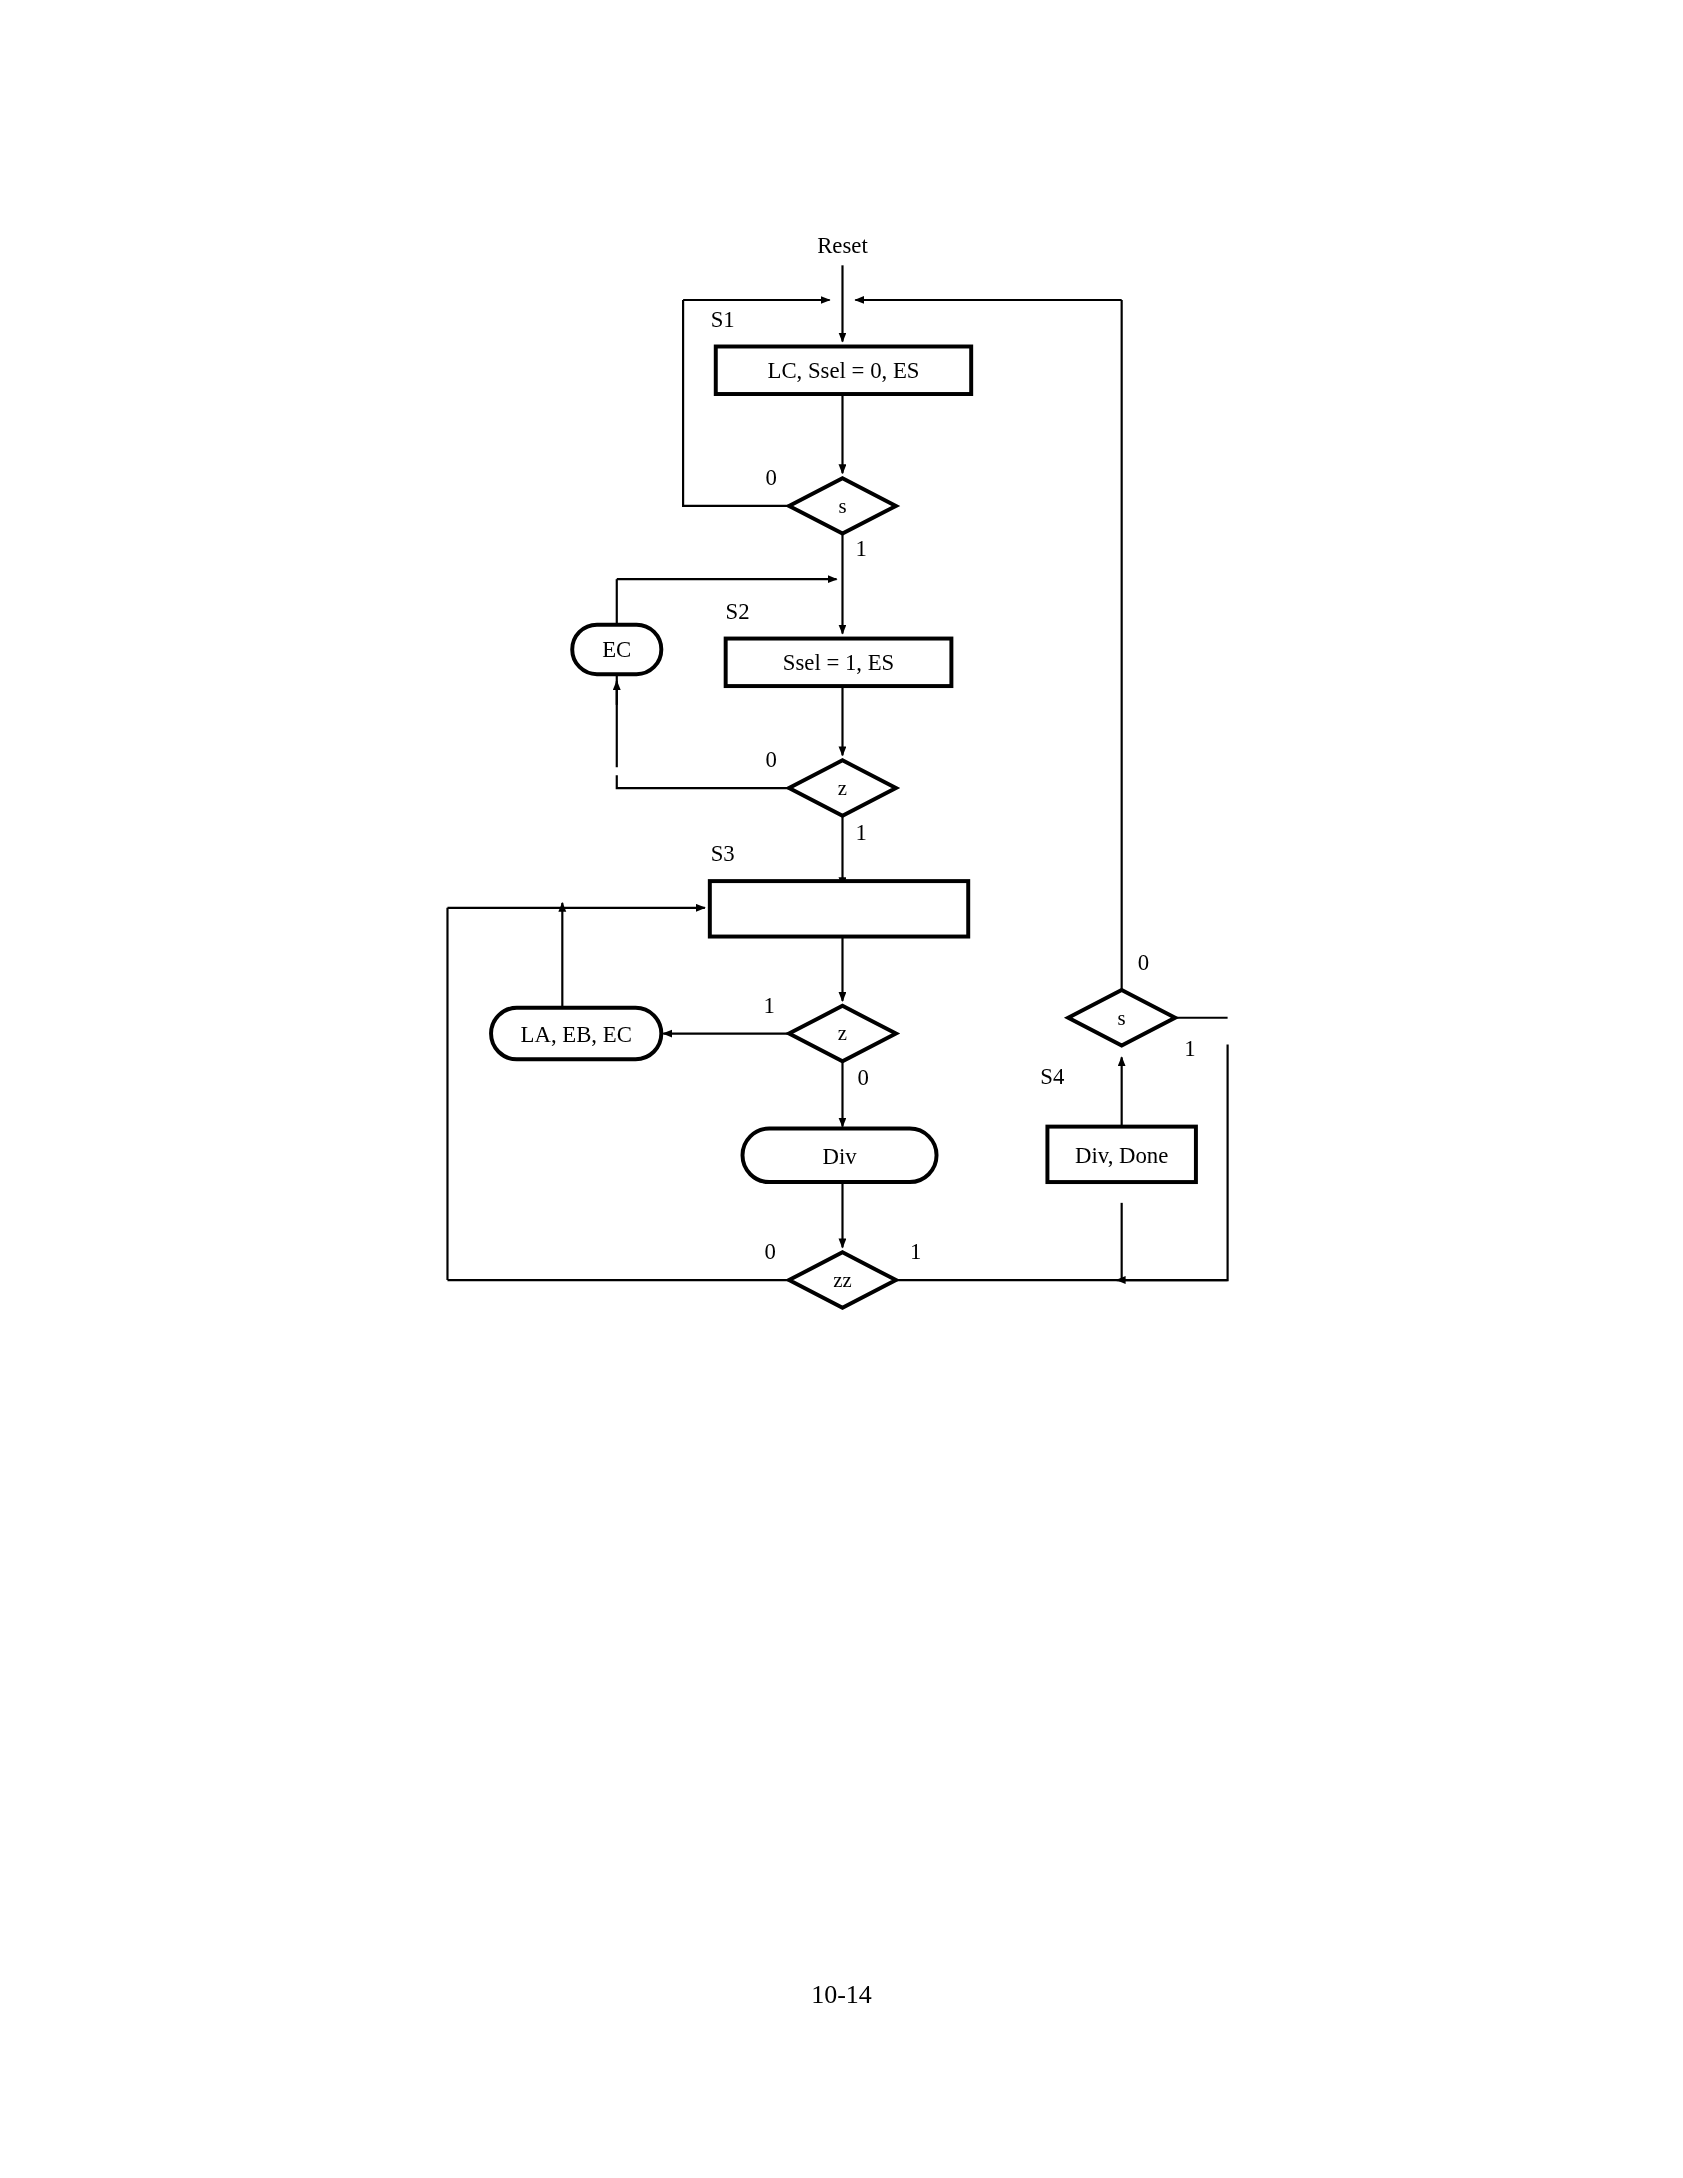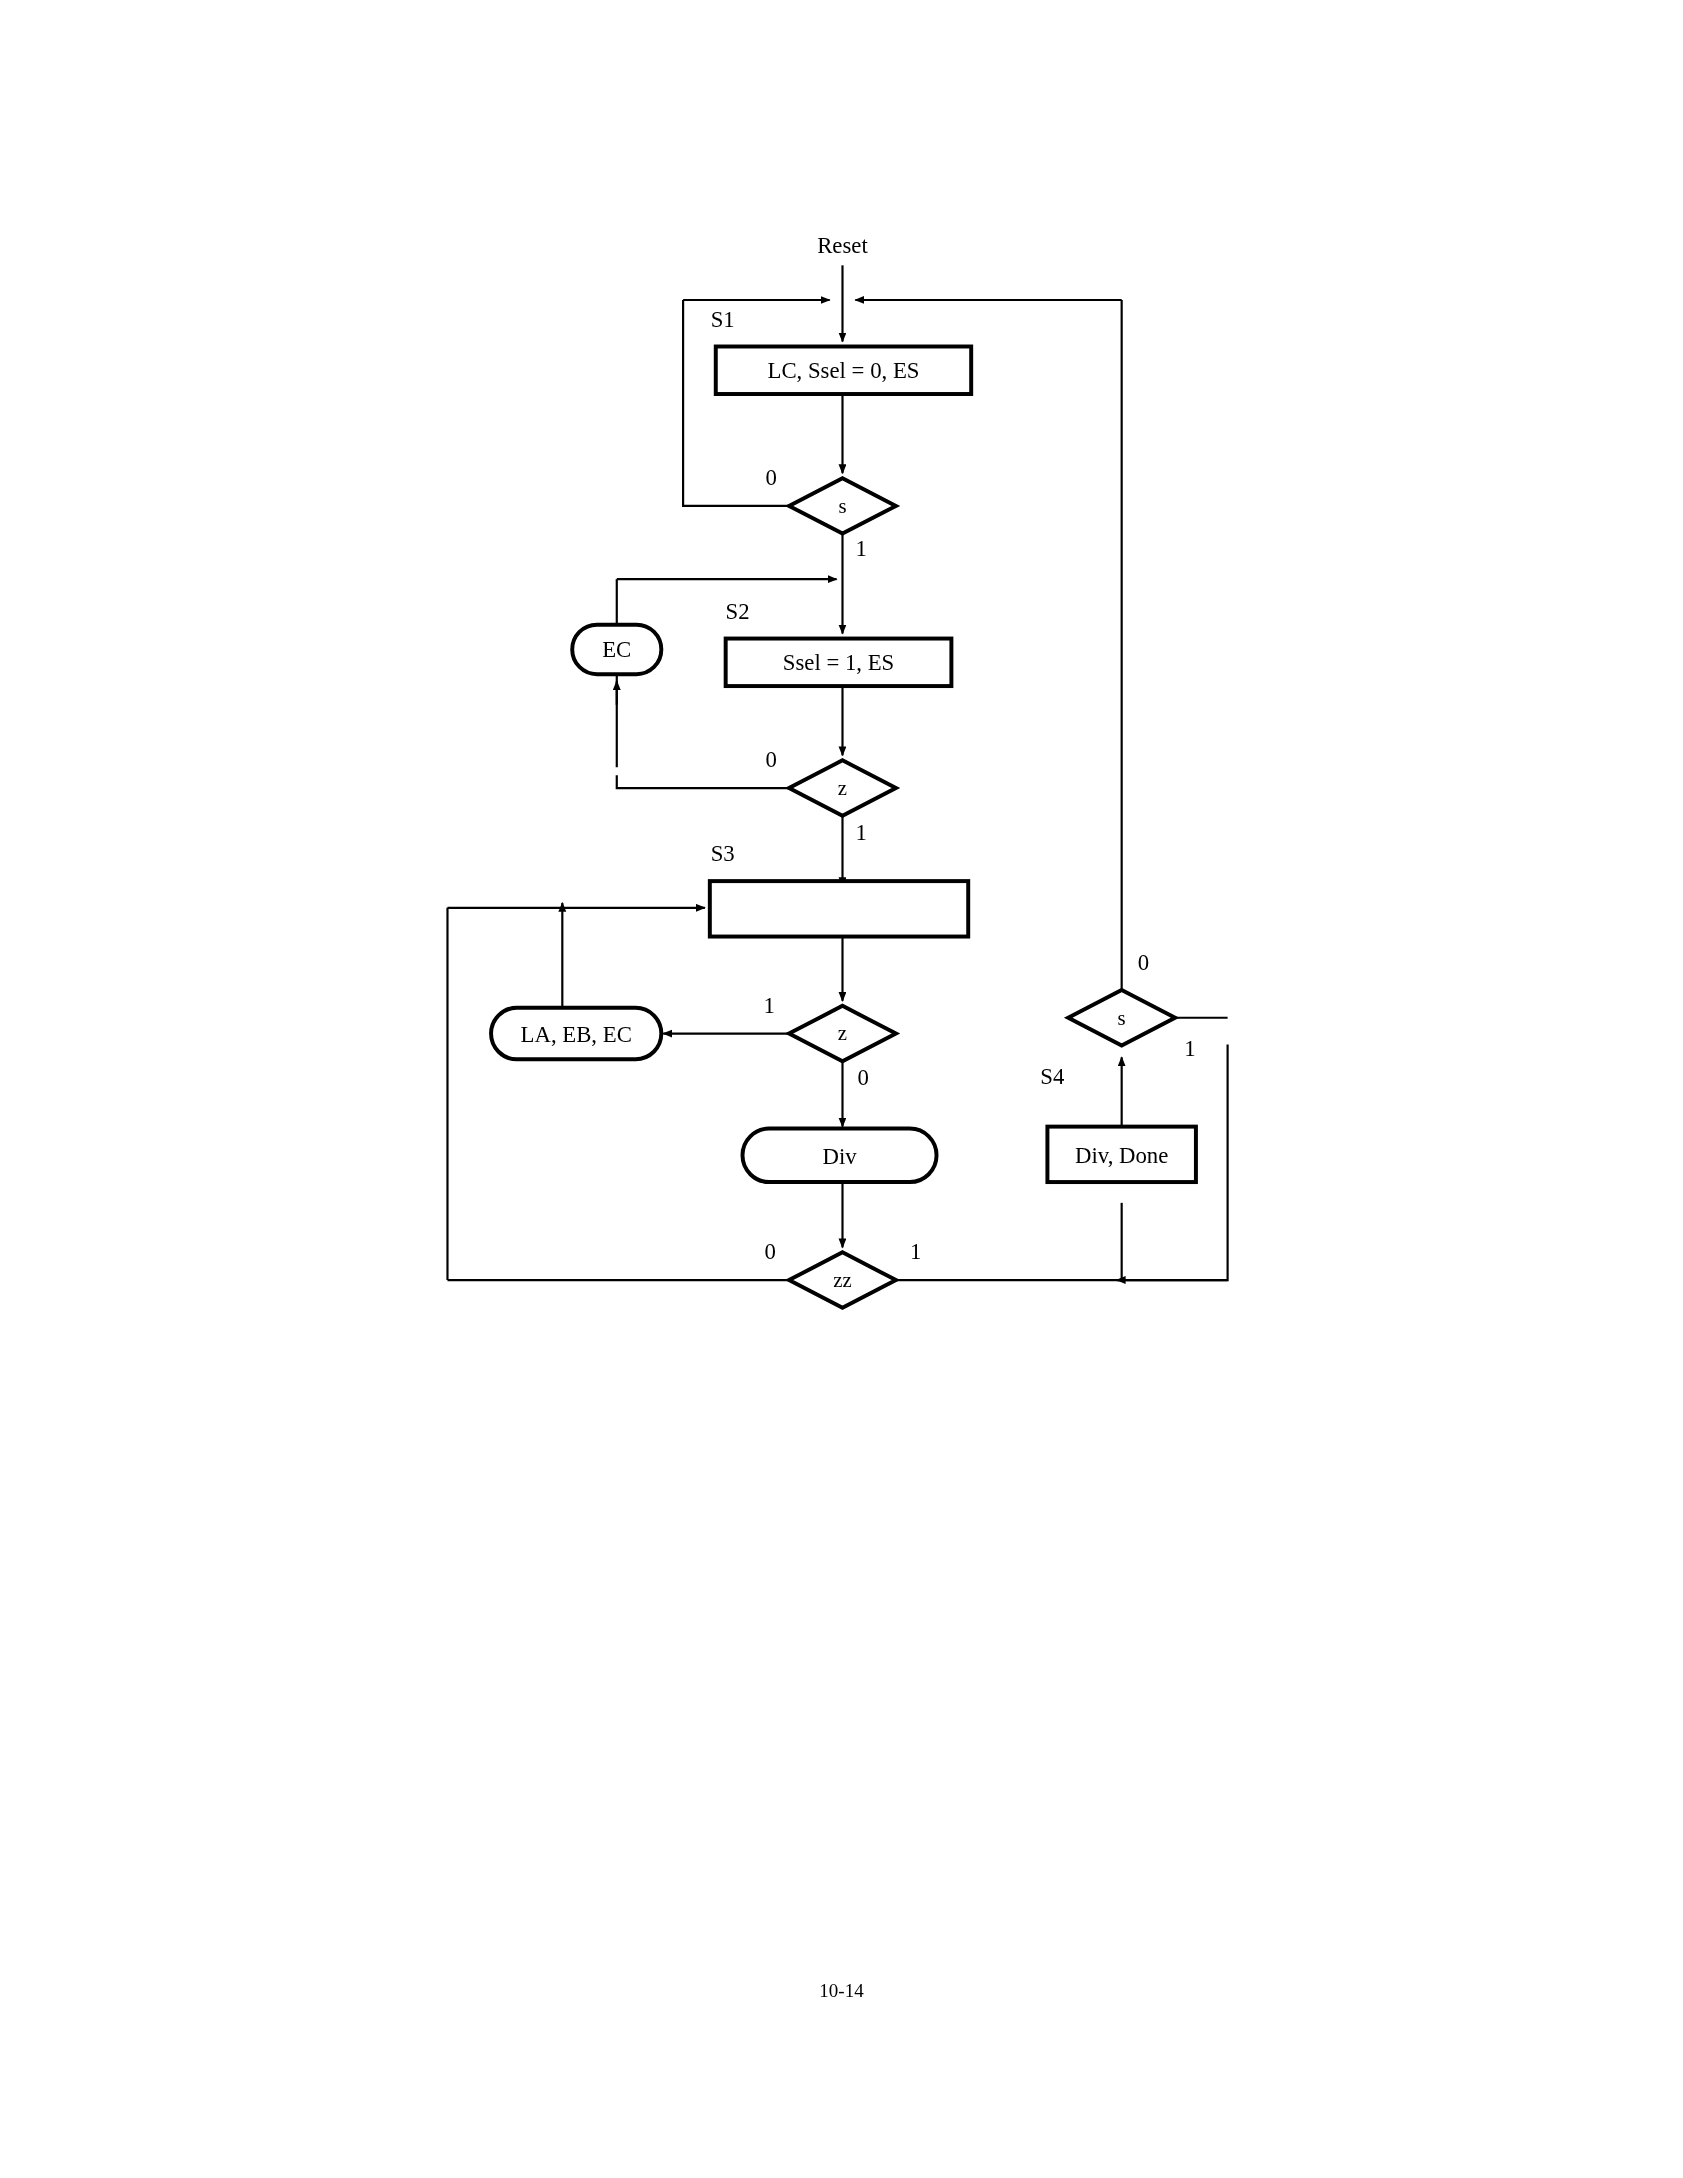--- a/index.html
+++ b/index.html
@@ -60,21 +60,21 @@
     left: 0;
     top: 1386px;
     width: 1683px;
   }
   .page-footer {
     position: absolute;
     left: 0;
     top: 1980px;
     width: 1683px;
     text-align: center;
-    font-size: 19px;
+    font-size: 26px;
   }
 </style>
 </head>
 <body>
 
 <svg id="flowchart" viewBox="0 0 1700 1400">
   <defs>
     <marker id="arrow" markerWidth="12" markerHeight="12" refX="9" refY="4" orient="auto" markerUnits="userSpaceOnUse">
       <path d="M0,0 L10,4 L0,8 z" fill="#000000"></path>
     </marker>

